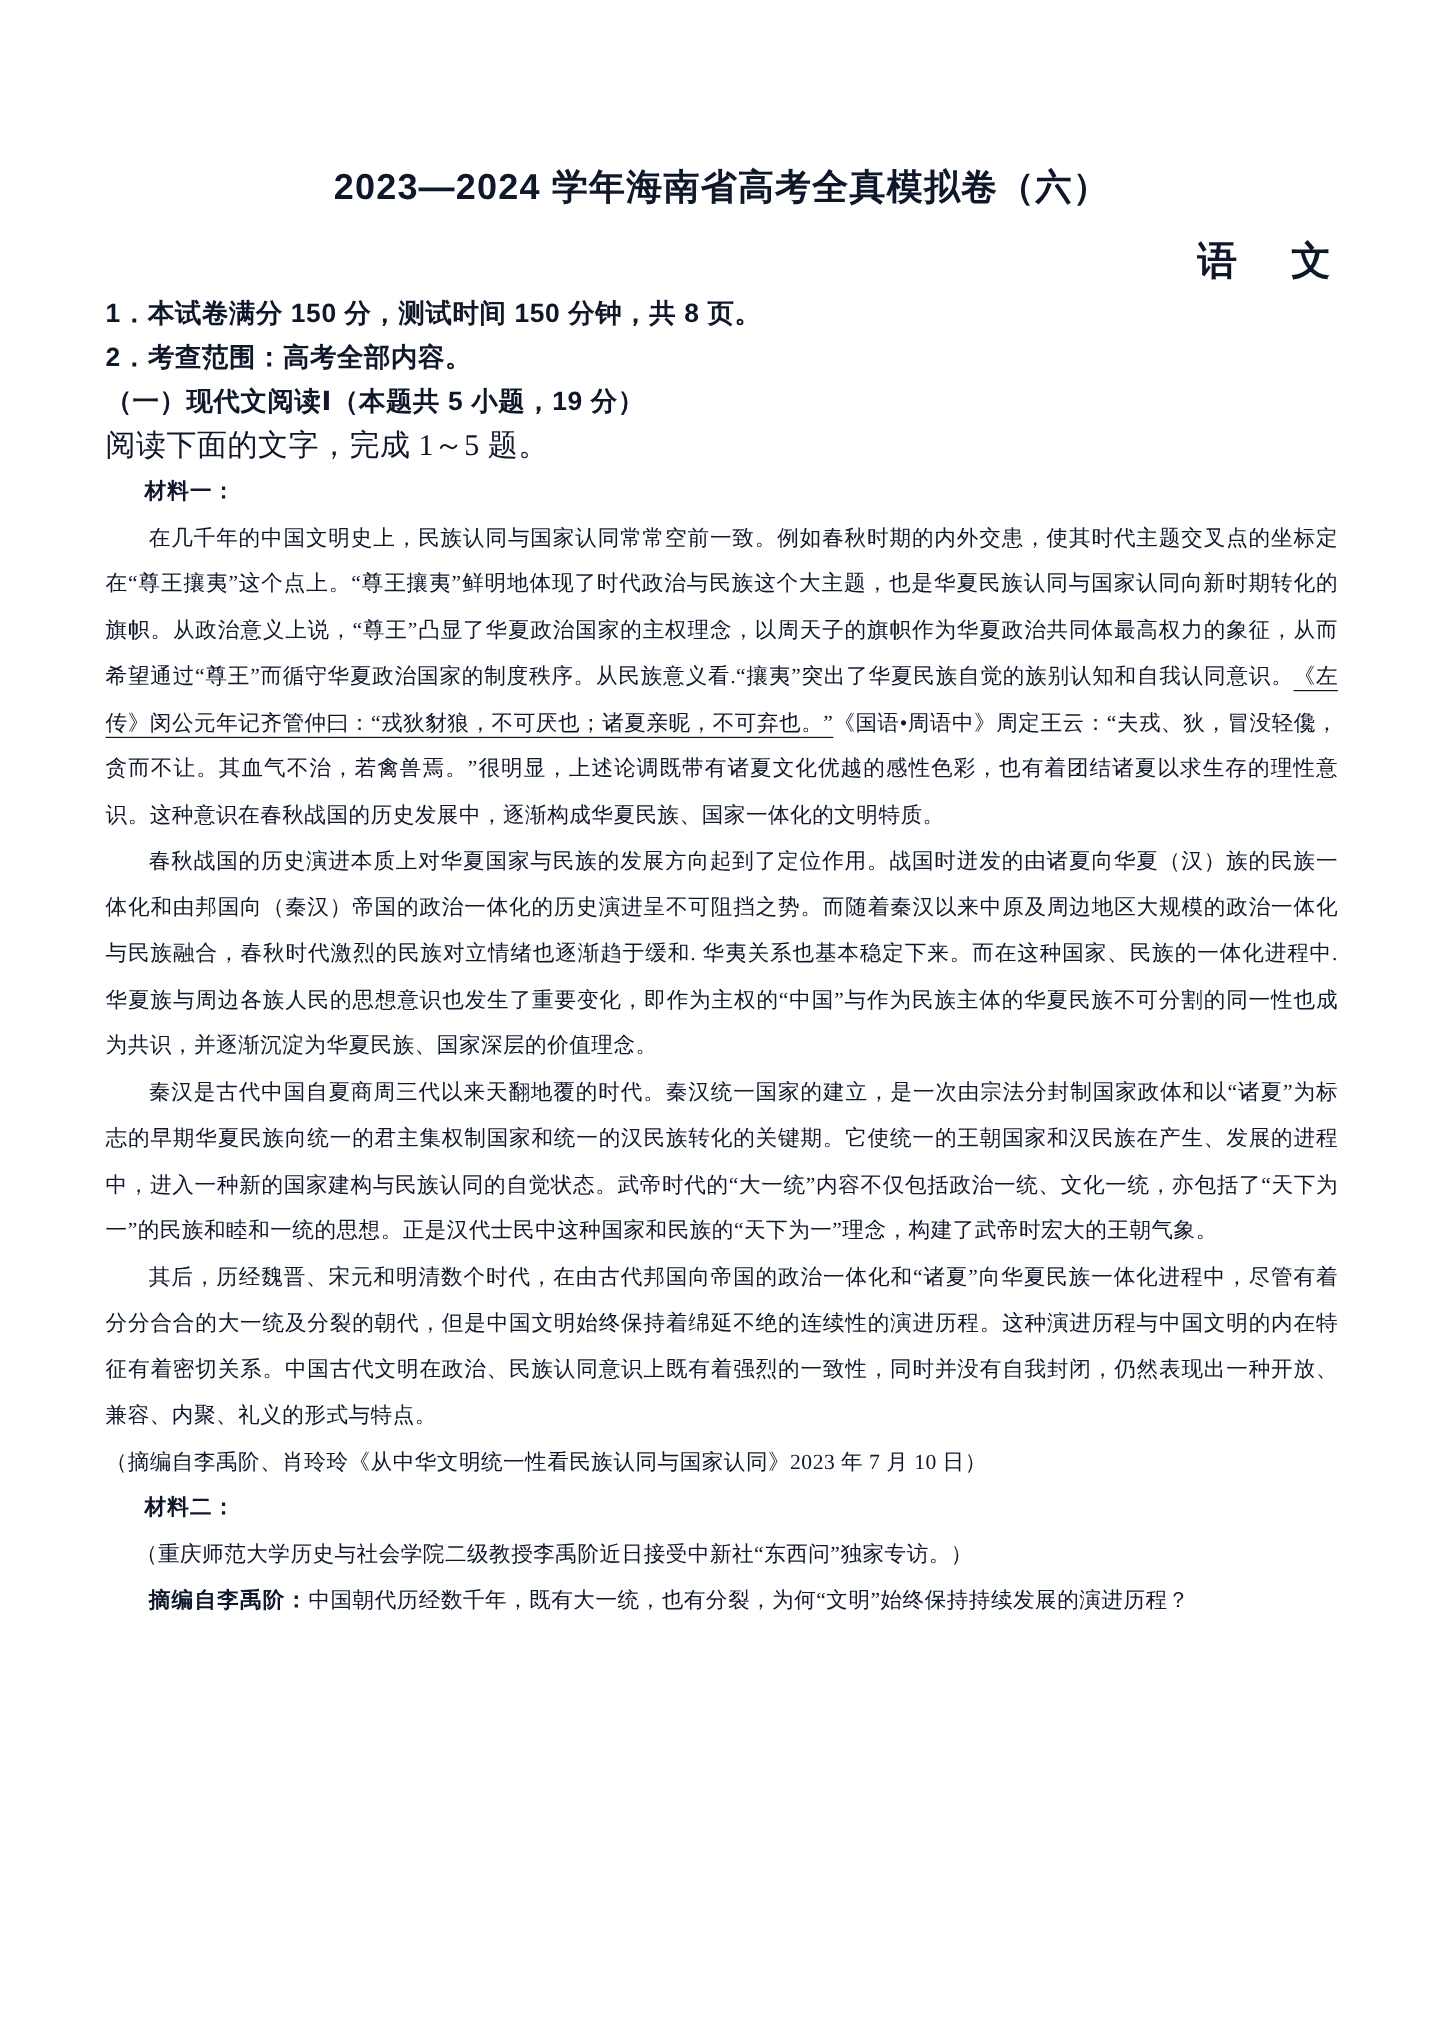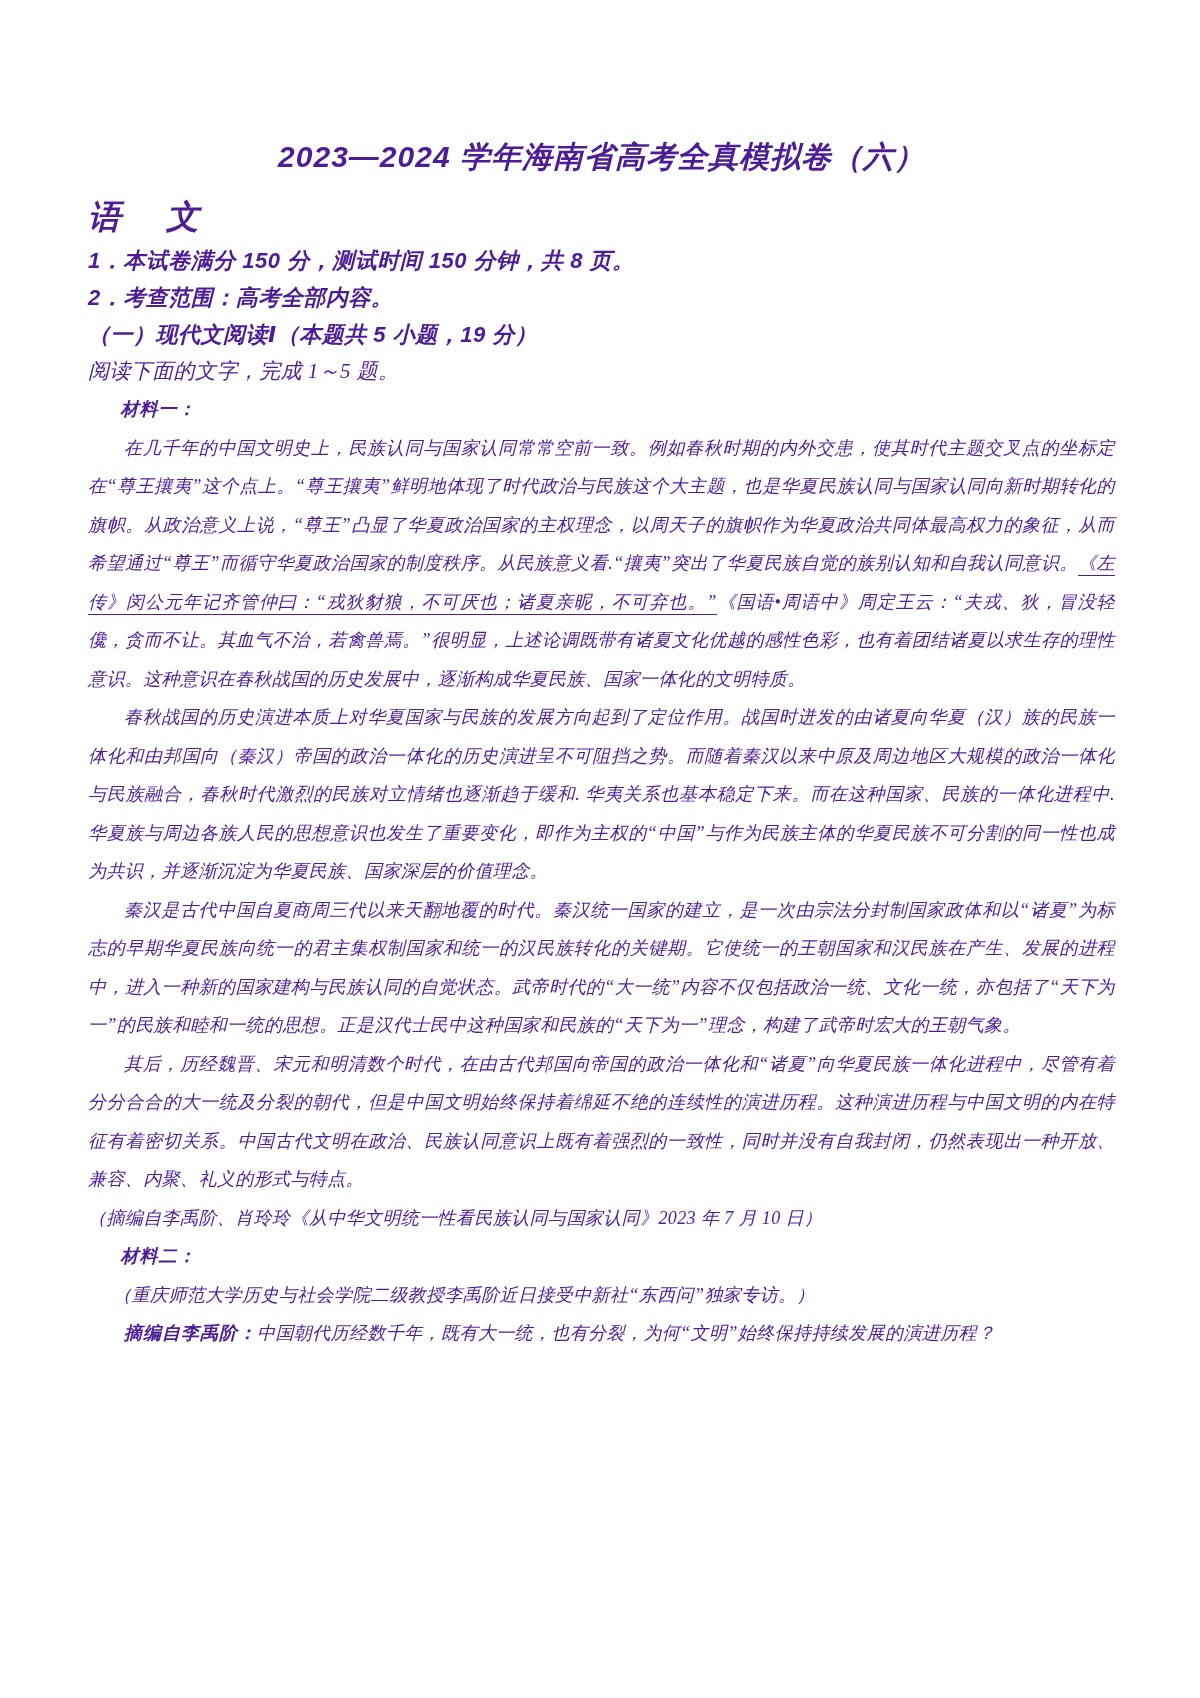--- a/index.html
+++ b/index.html
@@ -1,44 +1,43 @@
 <!DOCTYPE html>
 <html><head>
 <meta charset="utf-8">
 <style>
   html,body { margin:0; padding:0; background:#ffffff; }
   .page {
     position:relative;
     width:1200px; height:1698px;
     box-sizing:border-box;
     background:#ffffff;
-    color:#4c1d95;
+    color:#0f172a;
     padding:136px 85px 0 88px;
     overflow:hidden;
     font-family:"Liberation Serif","DejaVu Serif",serif;
-    font-style:italic;
   }
   .title {
     font-family:"Liberation Sans","DejaVu Sans",sans-serif;
     font-size:30px; font-weight:700;
     text-align:center; line-height:42px; letter-spacing:1px;
   }
   .subject {
     font-family:"Liberation Sans","DejaVu Sans",sans-serif;
     font-size:33px; font-weight:700;
-    text-align:left; line-height:46px; margin-top:16px; letter-spacing:6px;
+    text-align:right; line-height:46px; margin-top:16px; letter-spacing:6px;
   }
   .front { margin-top:2px; }
   .front .hline {
     font-family:"Liberation Sans","DejaVu Sans",sans-serif;
     font-size:22px; font-weight:700; line-height:37px;
     margin:0; letter-spacing:0.5px;
   }
   .intro {
-    font-size:21px; line-height:37px; margin:0; letter-spacing:0.4px;
+    font-size:25px; line-height:37px; margin:0; letter-spacing:0.4px;
   }
   .doc-body {
     font-size:18px; line-height:38.5px; letter-spacing:0.4px;
   }
   .doc-body p { margin:0; }
   .mat-label {
     font-family:"Liberation Sans","DejaVu Sans",sans-serif;
     font-weight:700; text-indent:1.8em; letter-spacing:1px;
   }
   .body-p { text-align:justify; text-indent:2em; }

